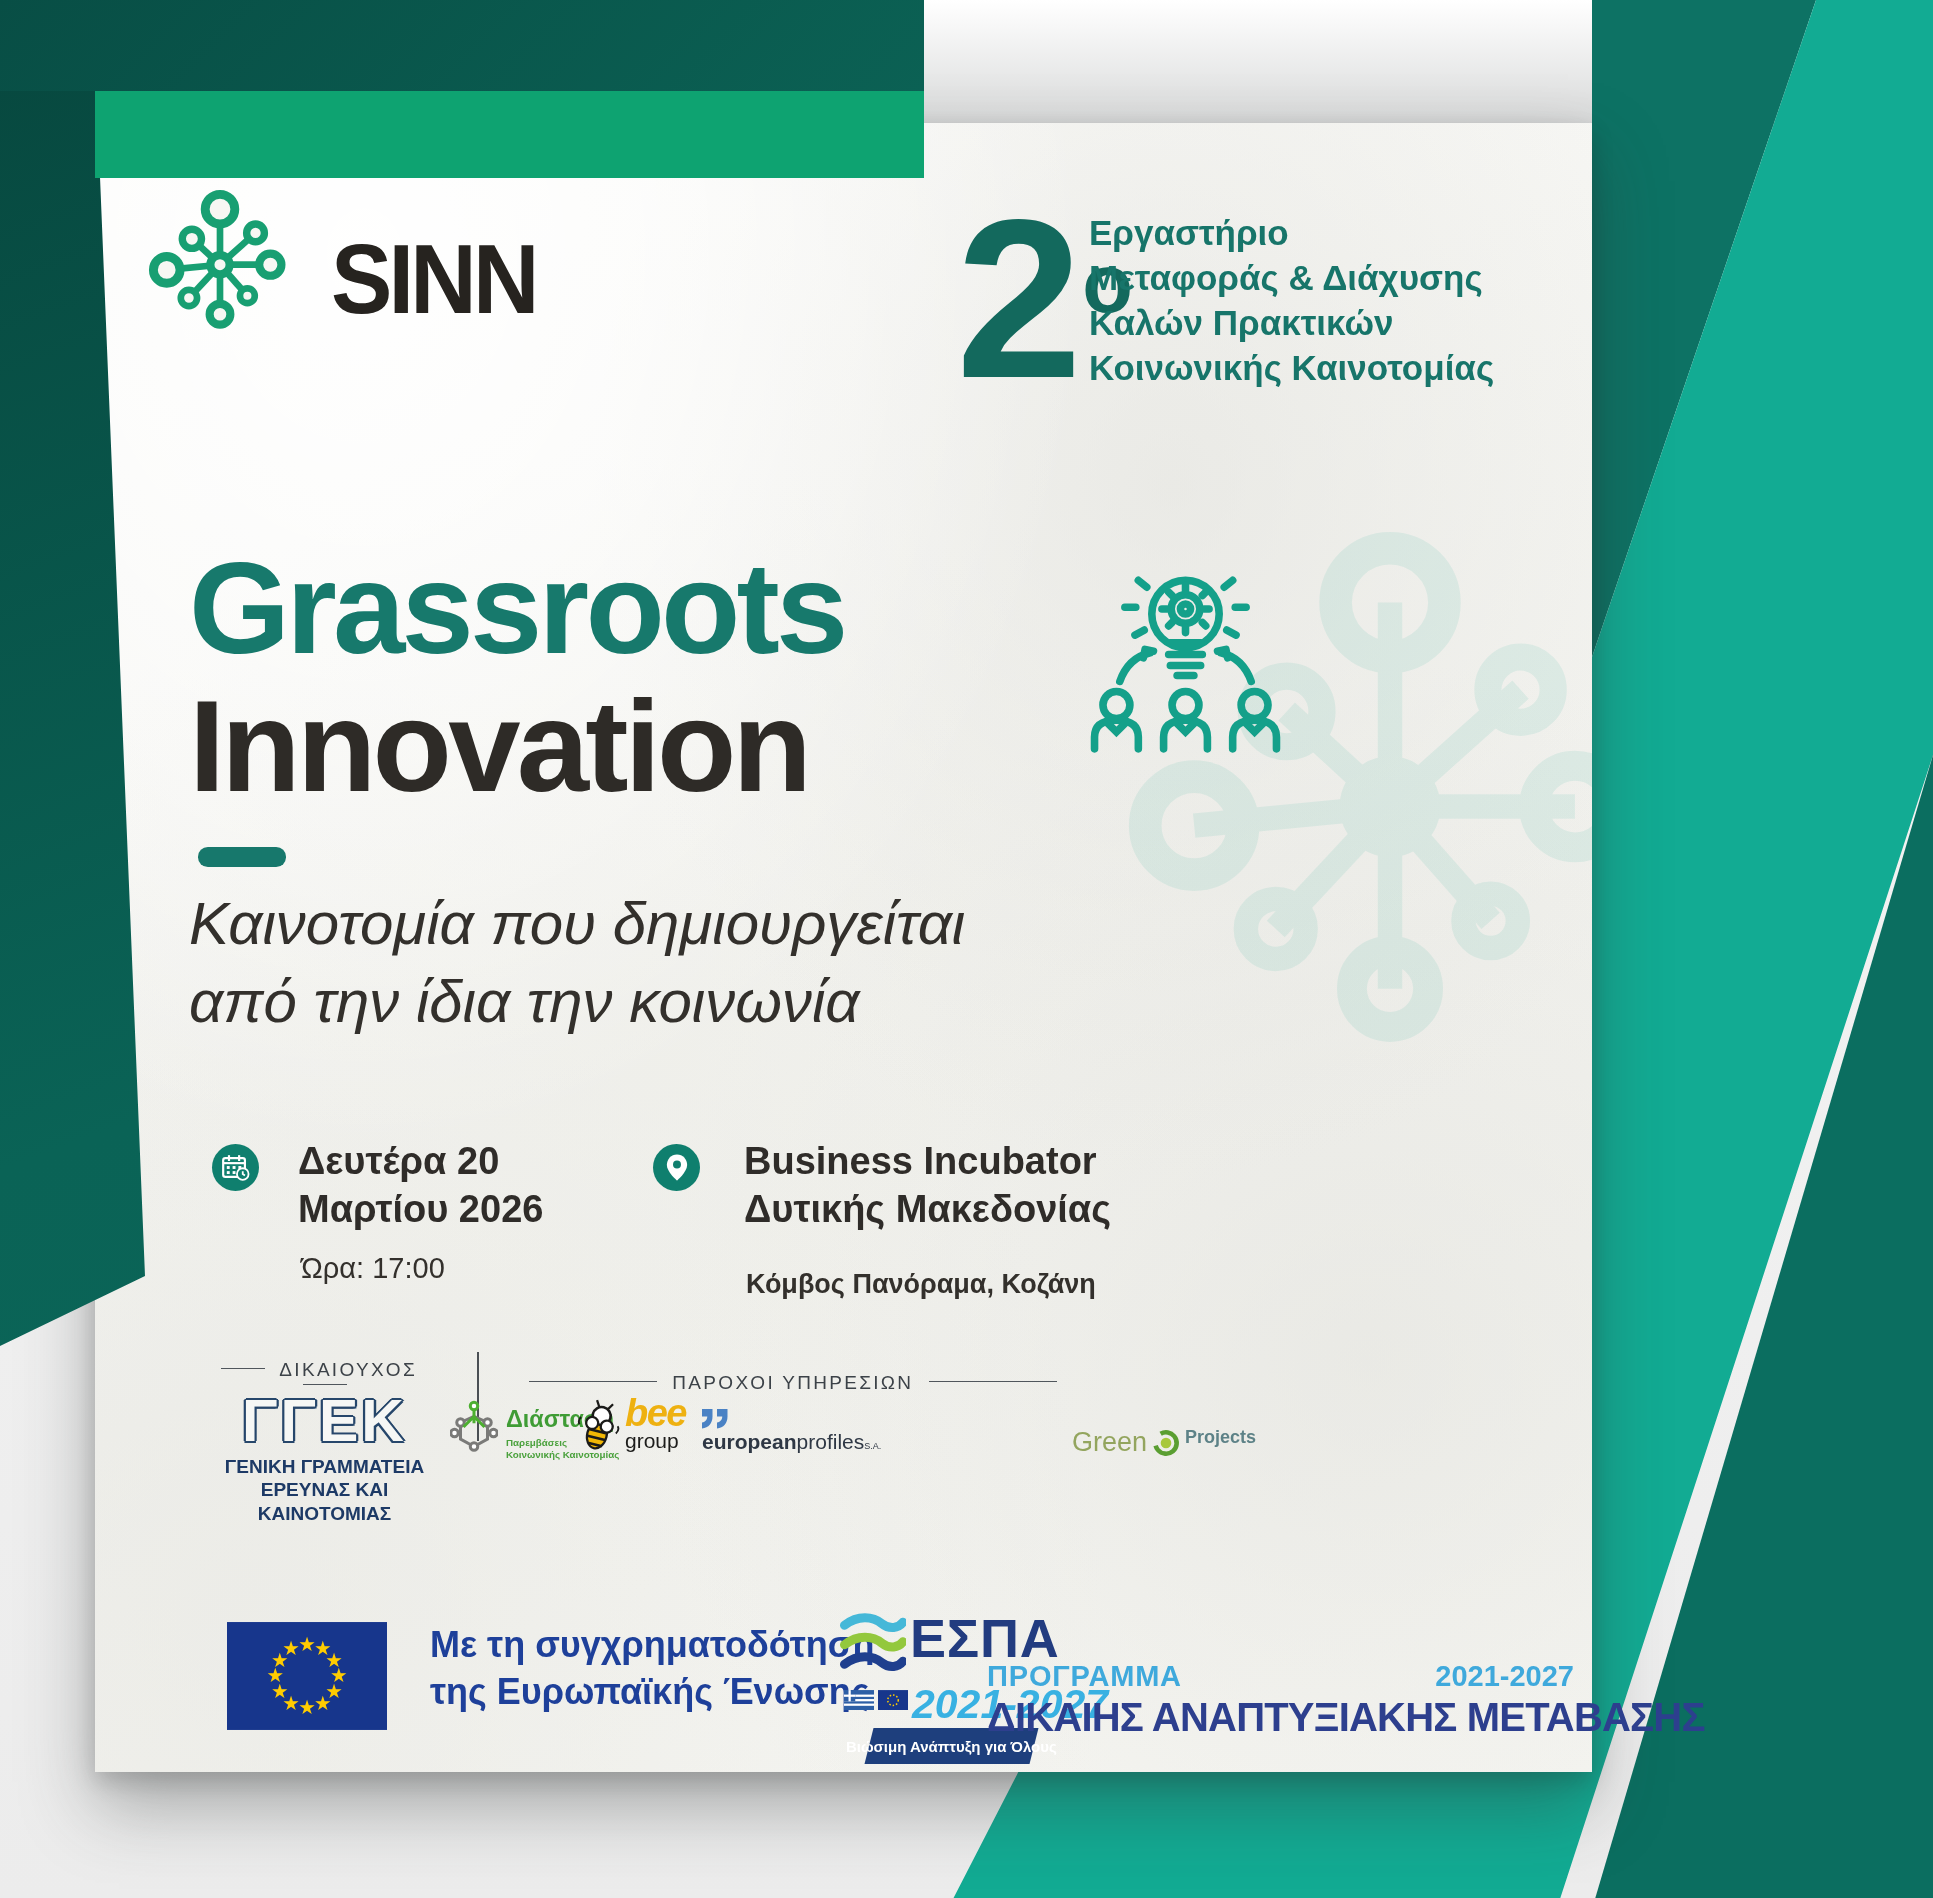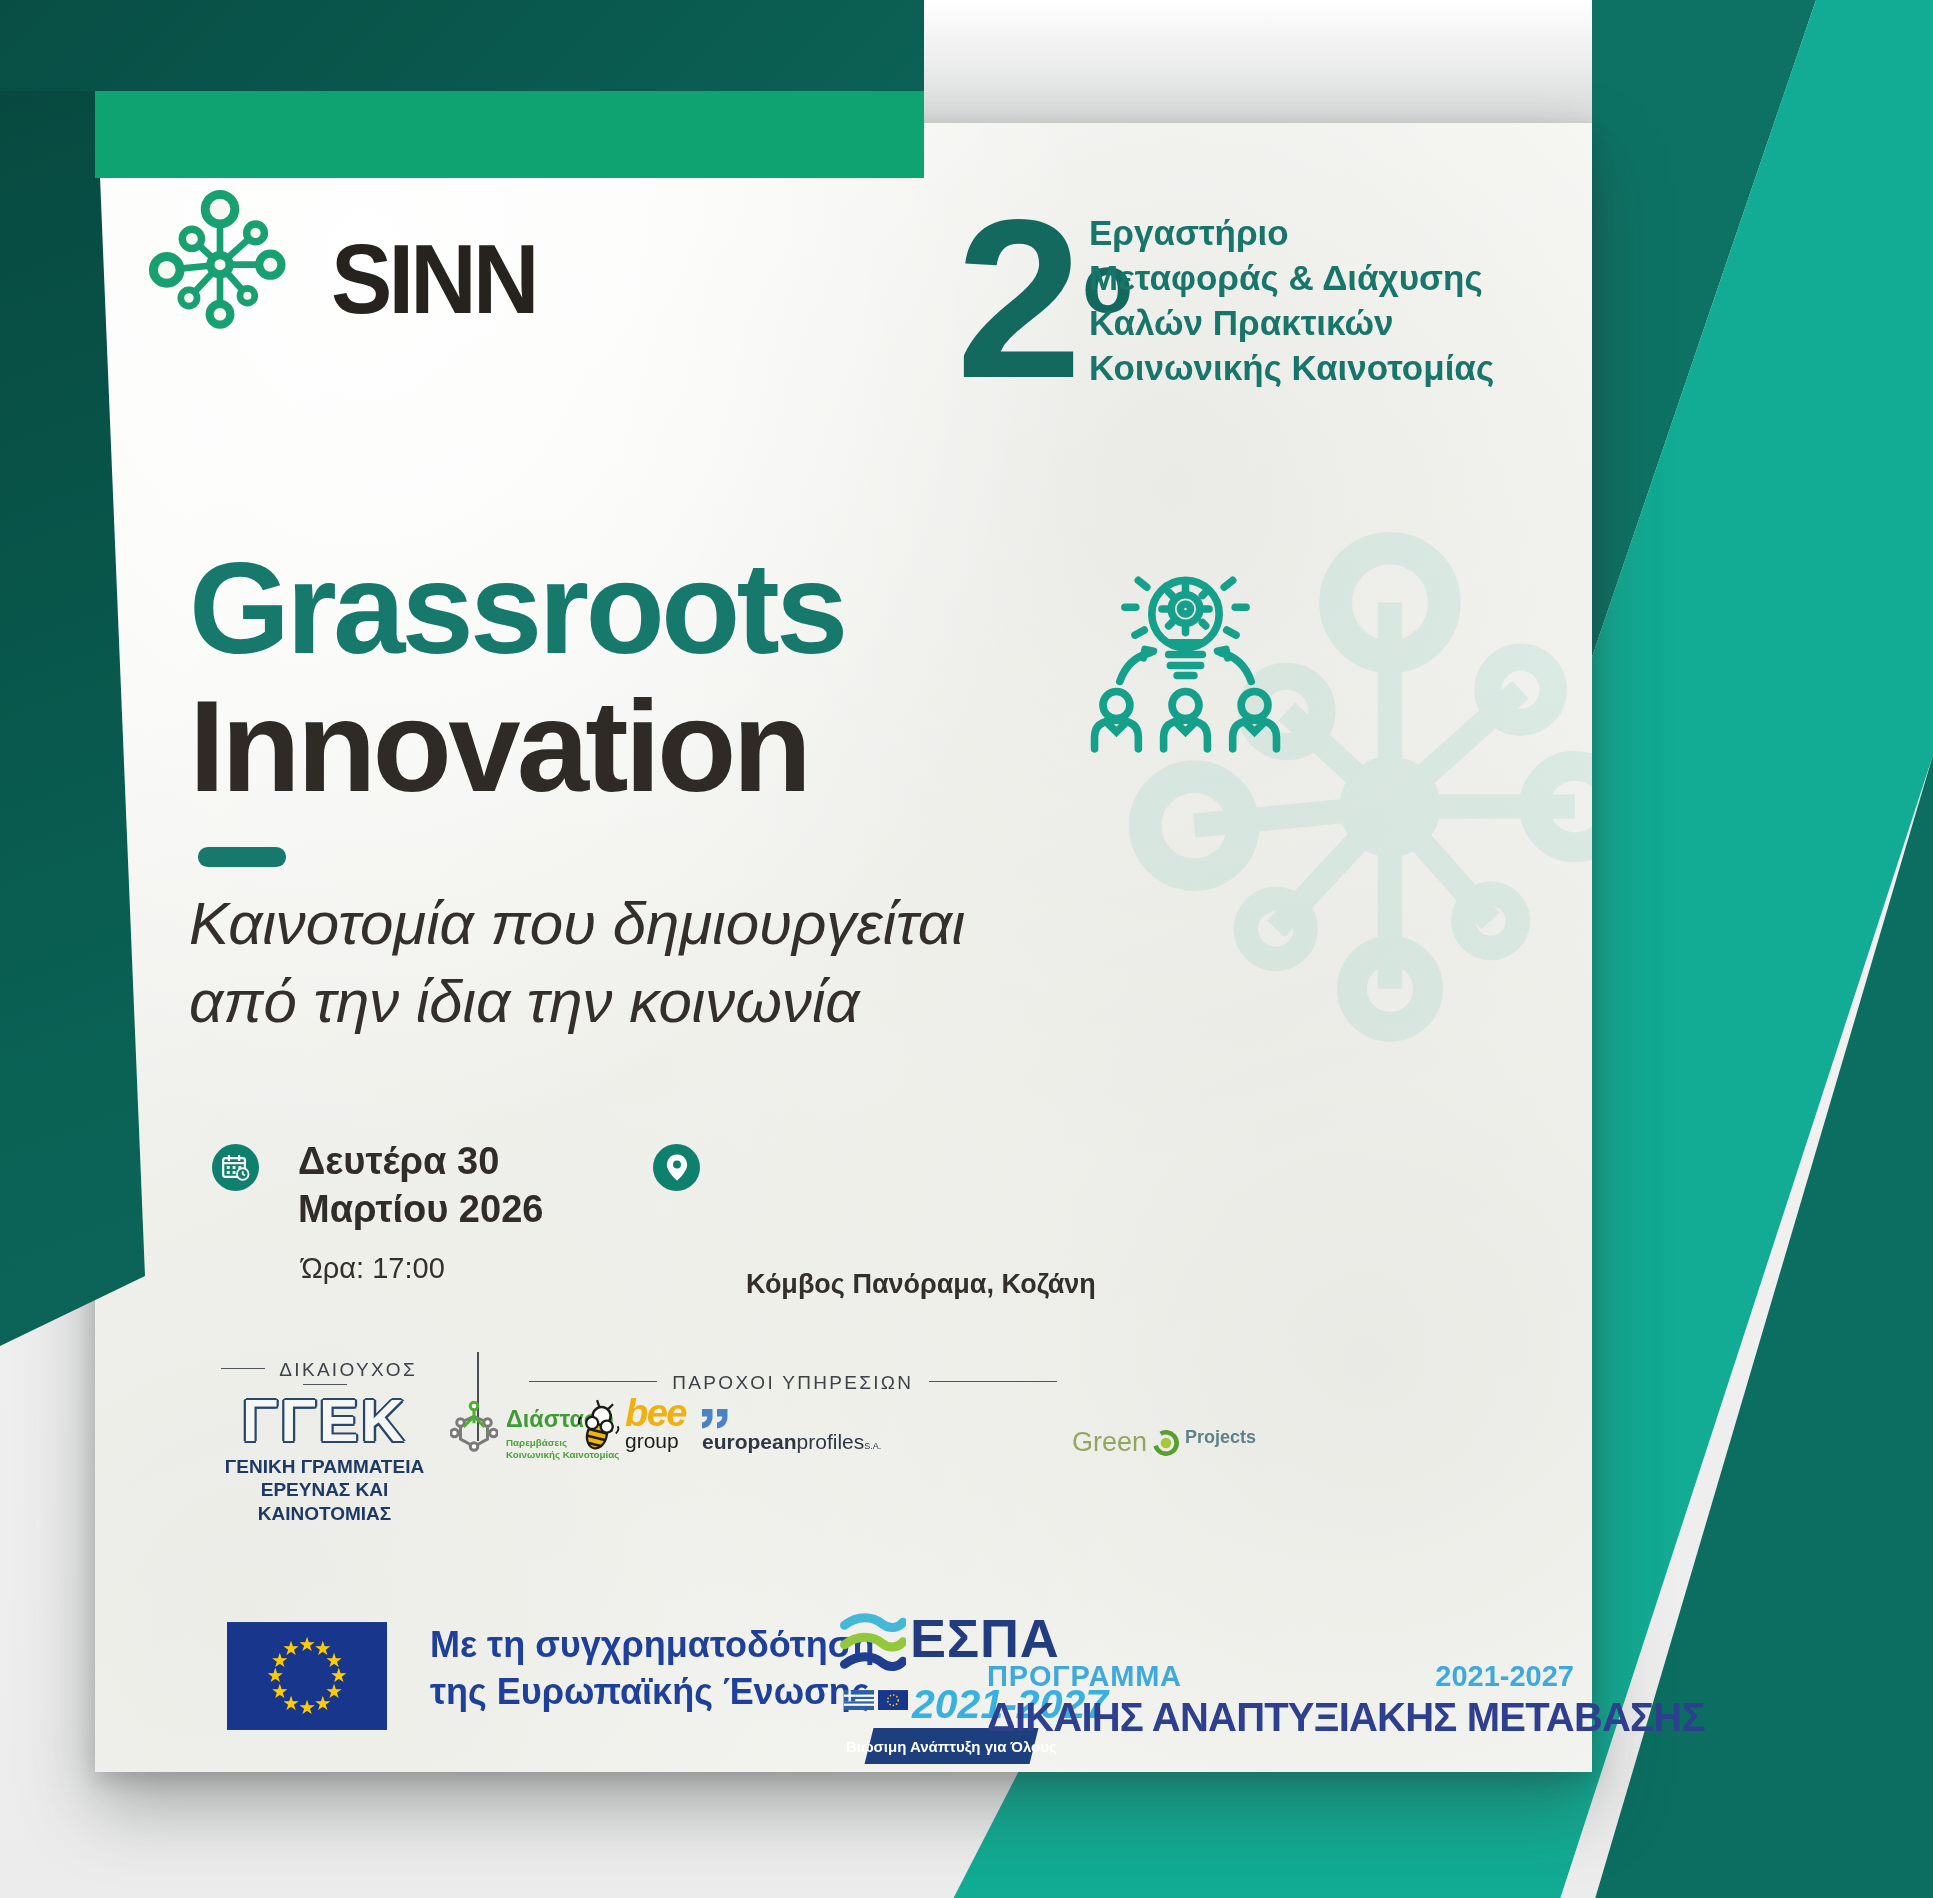--- a/index.html
+++ b/index.html
@@ -179,30 +179,34 @@
           <rect x="16" y="18" width="4" height="4"></rect>
           <rect x="24" y="18" width="4" height="4"></rect>
           <rect x="8" y="25" width="4" height="4"></rect>
           <rect x="16" y="25" width="4" height="4"></rect>
         </g>
       <circle cx="30" cy="29" r="8" fill="#0f7f6e" stroke="#fff" stroke-width="2.5"></circle>
       <path d="M30,25 v4 l3,2" stroke="#fff" stroke-width="2.5" fill="none"></path>
     </svg>
   </div>
   <div class="abs ev-main" style="left:298px;top:1137px;">
-    <div>Δευτέρα 30</div>
+    <div>Δευτέρα 20</div>
     <div>Μαρτίου 2026</div>
   </div>
   <div class="abs ev-sub" style="left:301px;top:1252px;">Ώρα: 17:00</div>
 
   <div class="abs ev-ic" style="left:653px;top:1144px;">
     <svg width="26" height="29" viewBox="0 0 34 40">
       <path d="M17,2 C9,2 3,8.5 3,16.5 c0,9.5 14,21.5 14,21.5 s14,-12 14,-21.5 C31,8.5 25,2 17,2 z" fill="#fff"></path>
       <circle cx="17" cy="16" r="5.5" fill="#0f7f6e"></circle>
     </svg>
+  </div>
+  <div class="abs ev-main" style="left:744px;top:1137px;">
+    <div>Business Incubator</div>
+    <div>Δυτικής Μακεδονίας</div>
   </div>
   <div class="abs ev-sub2" style="left:746px;top:1254px;">Κόμβος Πανόραμα, Κοζάνη</div>
 
   <div class="abs" style="left:219px;top:1359px;width:211px;text-align:center;">
     <span class="hdash"></span>
     <span class="plabel" style="margin:0 10.6px;">ΔΙΚΑΙΟΥΧΟΣ</span>
     <span class="hdash"></span>
   </div>
   <div class="abs" style="left:219px;top:1387px;width:211px;text-align:center;">
     <div class="ggek-acr">ΓΓΕΚ</div>

